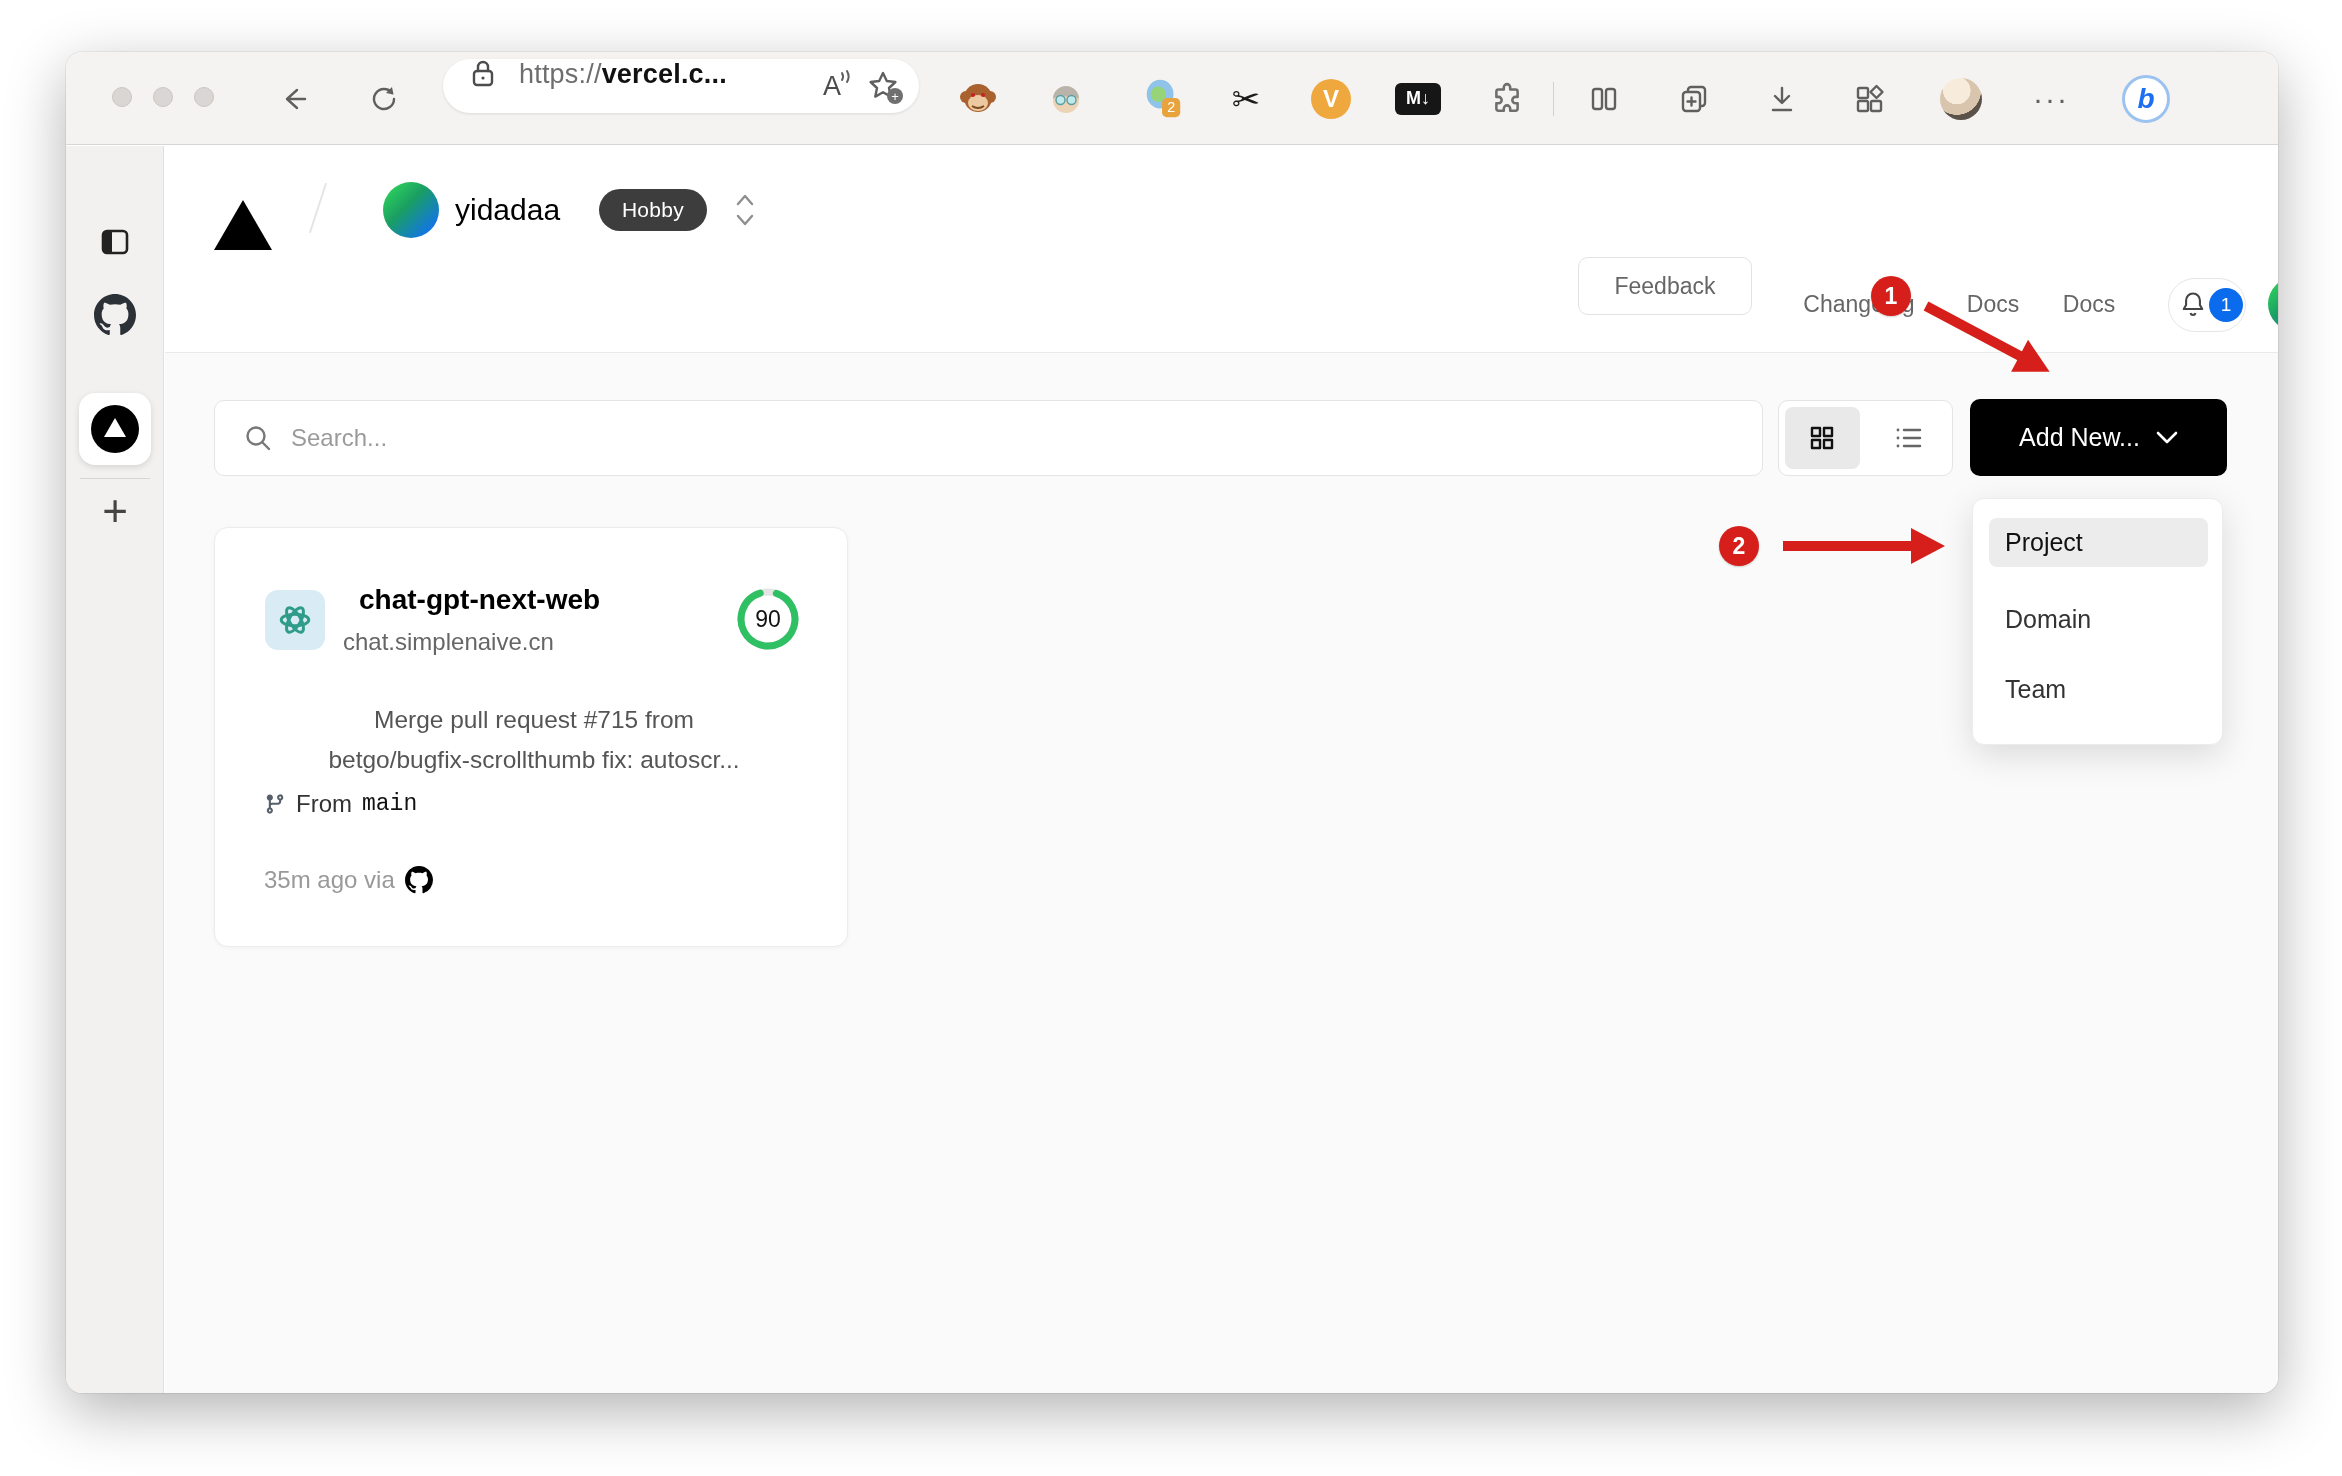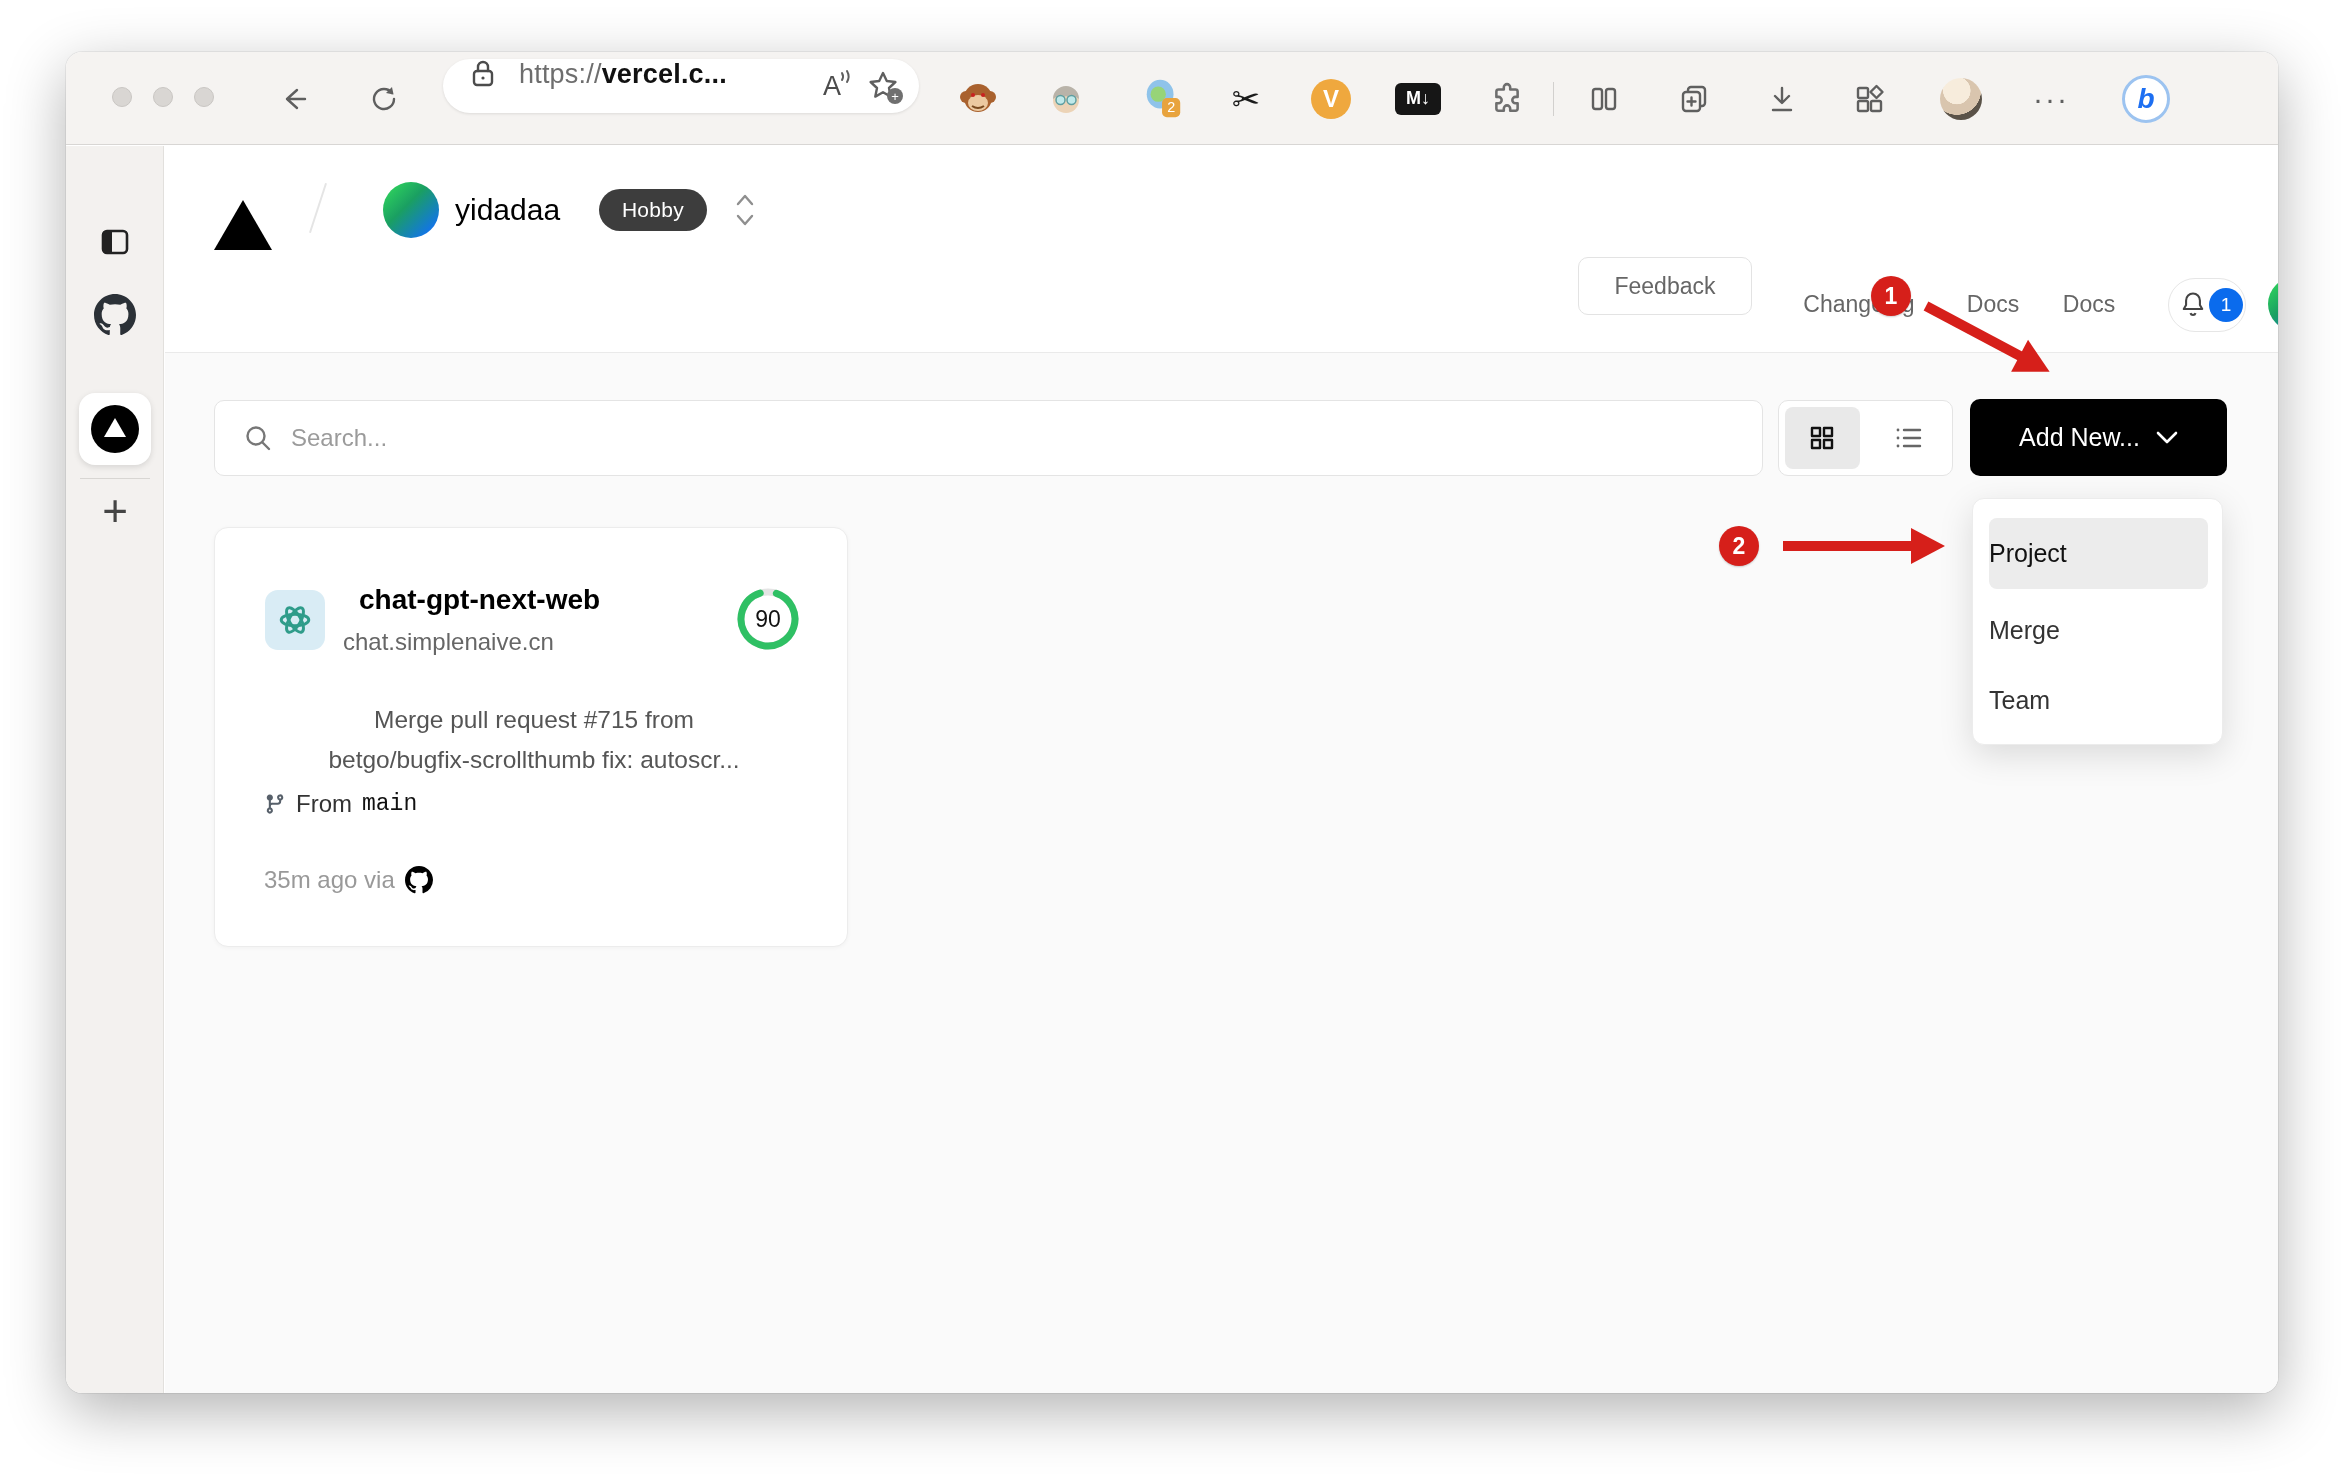--- a/index.html
+++ b/index.html
@@ -91,22 +91,22 @@
     color:#555; line-height:40px;text-align:center; }
   .branchrow { position:absolute; left:49px; top:262px; display:flex; align-items:center; gap:10px;
     font-size:24px; color:#333; }
   .branchrow code { font-family:"Liberation Mono", monospace; font-size:23px; color:#111; }
   .cfoot { position:absolute; left:49px; top:338px; display:flex; align-items:center; gap:10px;
     font-size:24px; color:#999; }
 
   
   .dd { position:absolute; left:1906px; top:446px; width:251px; height:247px; background:#fff;
     border:1px solid #ececec; border-radius:12px; box-shadow:0 10px 34px rgba(0,0,0,.13); }
-  .dd-item { position:absolute; left:16px; width:219px; height:71px; border-radius:8px;
-    display:flex; align-items:center; font-size:25px; color:#333; cursor:pointer; }
+  .dd-item { position:absolute; left:16px; width:219px; height:49px; border-radius:8px;
+    display:flex; align-items:center; padding-left:16px; font-size:25px; color:#333; cursor:pointer; }
   .dd-item.hl { background:#ececec; color:#111; }
 
   
   .anncircle { position:absolute; width:40px; height:40px; border-radius:50%; background:#d61f1a;
     color:#fff; font-size:23px; font-weight:700; display:flex; align-items:center; justify-content:center;
     box-shadow:0 1px 2px rgba(0,0,0,.2); z-index:60; }
   .arrow { position:absolute; height:36px; transform-origin:0 50%; z-index:60; }
   .arrow .shaft { position:absolute; left:0; top:13px; height:10px; background:#d61f1a; }
   .arrow .head { position:absolute; top:0; width:0; height:0; border-top:18px solid transparent;
     border-bottom:18px solid transparent; border-left:34px solid #d61f1a; }
@@ -373,21 +373,21 @@
     <div class="cfoot">
       <span>35m ago via</span>
       <svg width="28" height="28" viewBox="0 0 16 16">
           <path fill="#000" d="M8 0C3.58 0 0 3.58 0 8c0 3.54 2.29 6.53 5.47 7.59.4.07.55-.17.55-.38 0-.19-.01-.82-.01-1.49-2.01.37-2.53-.49-2.69-.94-.09-.23-.48-.94-.82-1.13-.28-.15-.68-.52-.01-.53.63-.01 1.08.58 1.23.82.72 1.21 1.87.87 2.33.66.07-.52.28-.87.51-1.07-1.78-.2-3.64-.89-3.64-3.95 0-.87.31-1.59.82-2.15-.08-.2-.36-1.02.08-2.12 0 0 .67-.21 2.2.82.64-.18 1.32-.27 2-.27s1.36.09 2 .27c1.53-1.04 2.2-.82 2.2-.82.44 1.1.16 1.92.08 2.12.51.56.82 1.27.82 2.15 0 3.07-1.87 3.75-3.65 3.95.29.25.54.73.54 1.48 0 1.07-.01 1.93-.01 2.2 0 .21.15.46.55.38A8.01 8.01 0 0 0 16 8c0-4.42-3.58-8-8-8z"></path>
         </svg>
     </div>
   </div>
 
   <div class="dd">
     <div class="dd-item hl" style="top:19px">Project</div>
-    <div class="dd-item" style="top:96px">Merge</div>
+    <div class="dd-item" style="top:96px">Domain</div>
     <div class="dd-item" style="top:166px">Team</div>
   </div>
 
   <div class="anncircle" style="left:1805px;top:224px">1</div>
   <div class="arrow" style="left:1860px;top:236px;width:140px;transform:rotate(28deg)">
     <div class="shaft" style="width:110px"></div>
       <div class="head" style="left:106px"></div>
   </div>
   <div class="anncircle" style="left:1653px;top:474px">2</div>
   <div class="arrow" style="left:1717px;top:476px;width:162px">

